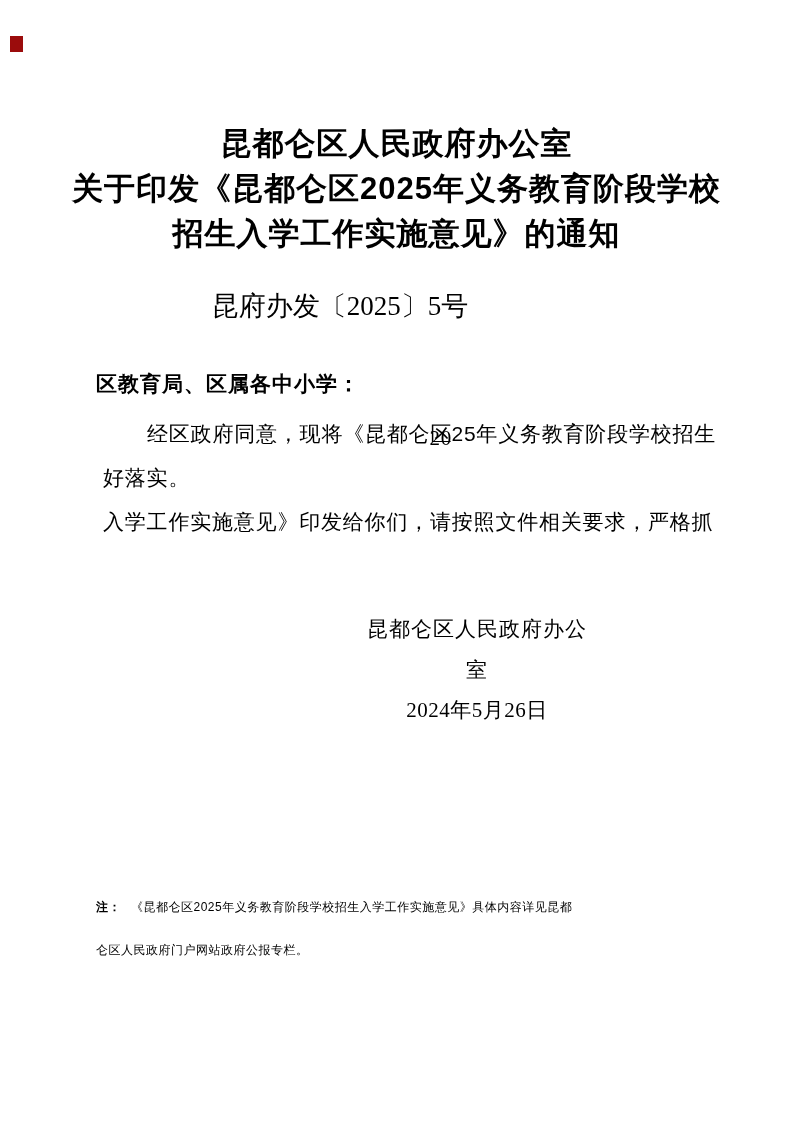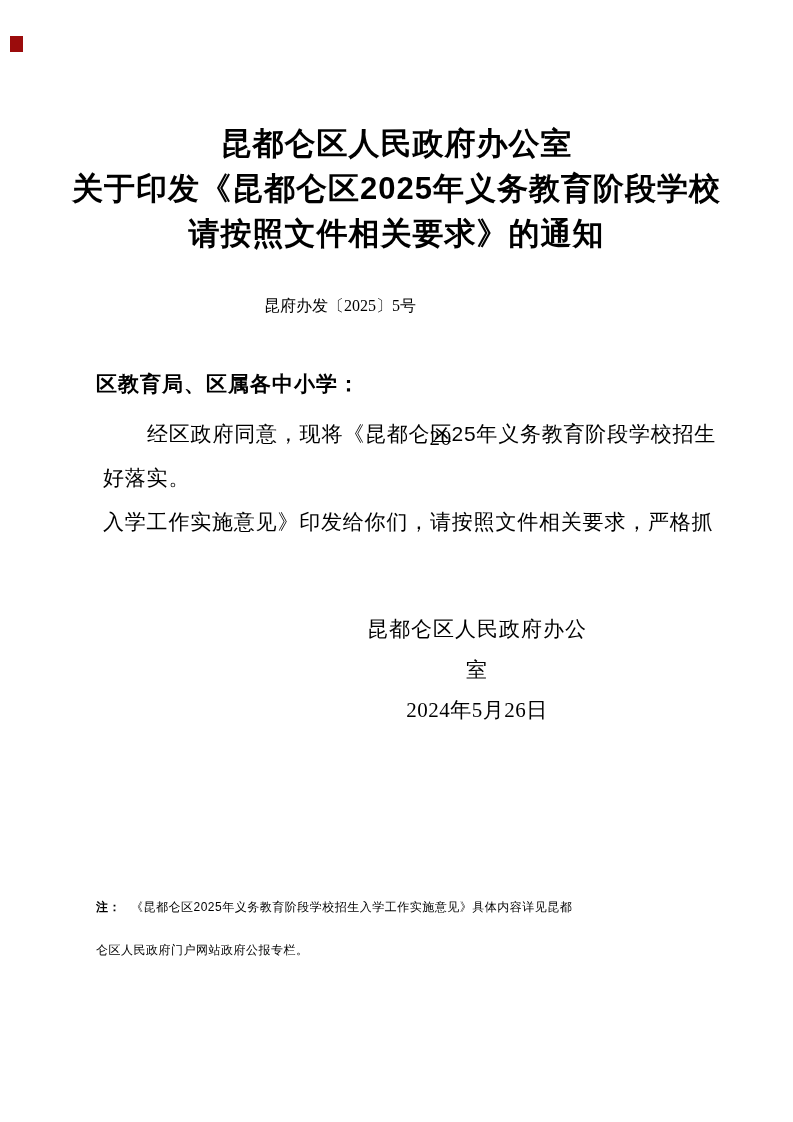--- a/index.html
+++ b/index.html
@@ -27,21 +27,21 @@
     font-weight: bold;
     font-size: 31px;
     line-height: 45px;
     letter-spacing: 1px;
     font-family: "Liberation Sans", sans-serif;
   }
   .doc-number {
     position: absolute; left: 0; top: 291px;
     width: 680px;
     text-align: center;
-    font-size: 16px;
+    font-size: 27px;
     line-height: 30px;
     font-weight: normal;
     font-family: "Liberation Serif", "Liberation Sans", serif;
   }
   .recipient {
     position: absolute; left: 96px; top: 369px;
     width: 640px;
     font-size: 21px;
     line-height: 30px;
     letter-spacing: 1px;
@@ -92,21 +92,21 @@
 </head>
 <body>
 
 <div class="page">
 
   <div class="red-mark" style="background: rgb(155, 12, 12);"></div>
 
   <div class="title-block">
     <div class="title-line">昆都仑区人民政府办公室</div>
     <div class="title-line">关于印发《昆都仑区2025年义务教育阶段学校</div>
-    <div class="title-line">请按照文件相关要求》的通知</div>
+    <div class="title-line">招生入学工作实施意见》的通知</div>
   </div>
 
   <div class="doc-number">昆府办发〔2025〕5号</div>
 
   <div class="recipient">区教育局、区属各中小学：</div>
 
   <div class="body-block">
     <div class="body-line indent"><span>经区政府同意，现将《昆都仑</span><span class="overlap"><span class="ov-base">区</span><span class="ov-top">20</span></span><span>25年义务教育阶段学校招生</span></div>
     <div class="body-line">好落实。</div>
     <div class="body-line">入学工作实施意见》印发给你们，请按照文件相关要求，严格抓</div>

